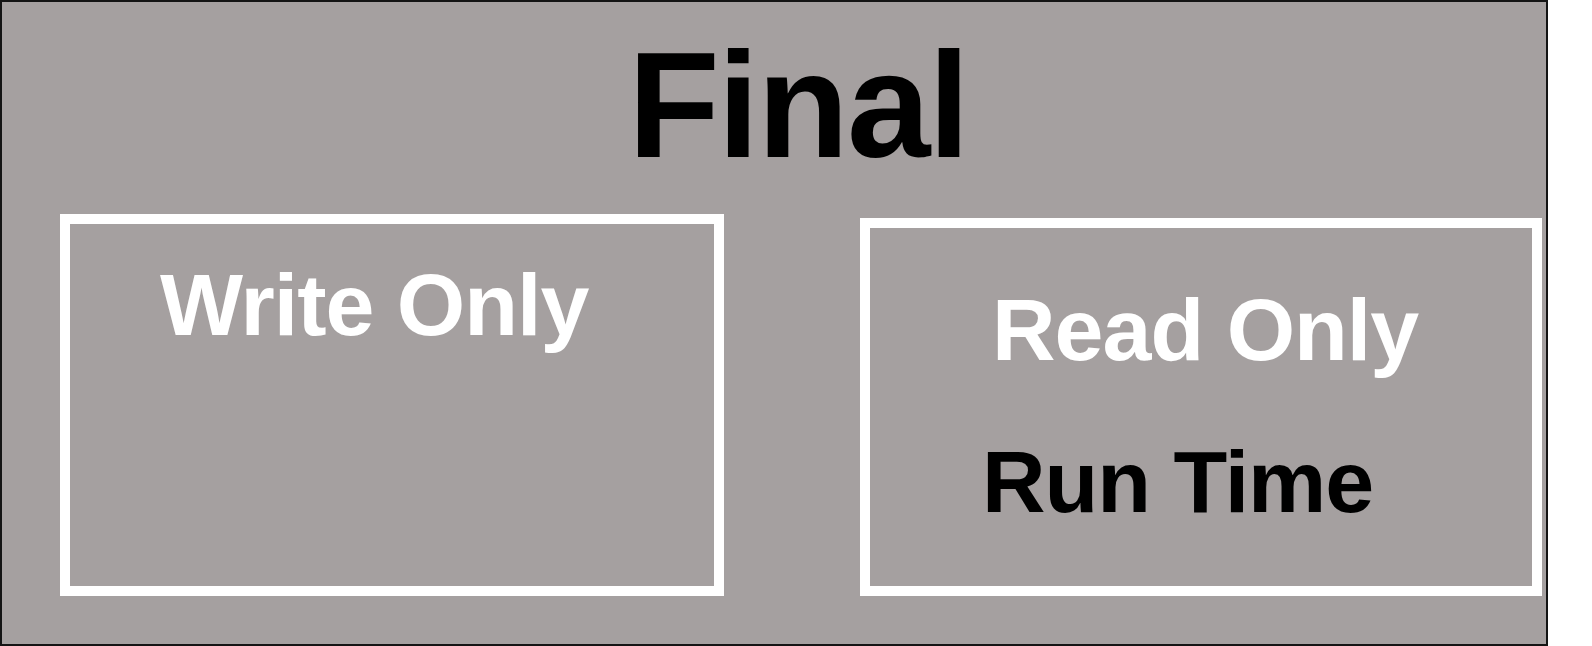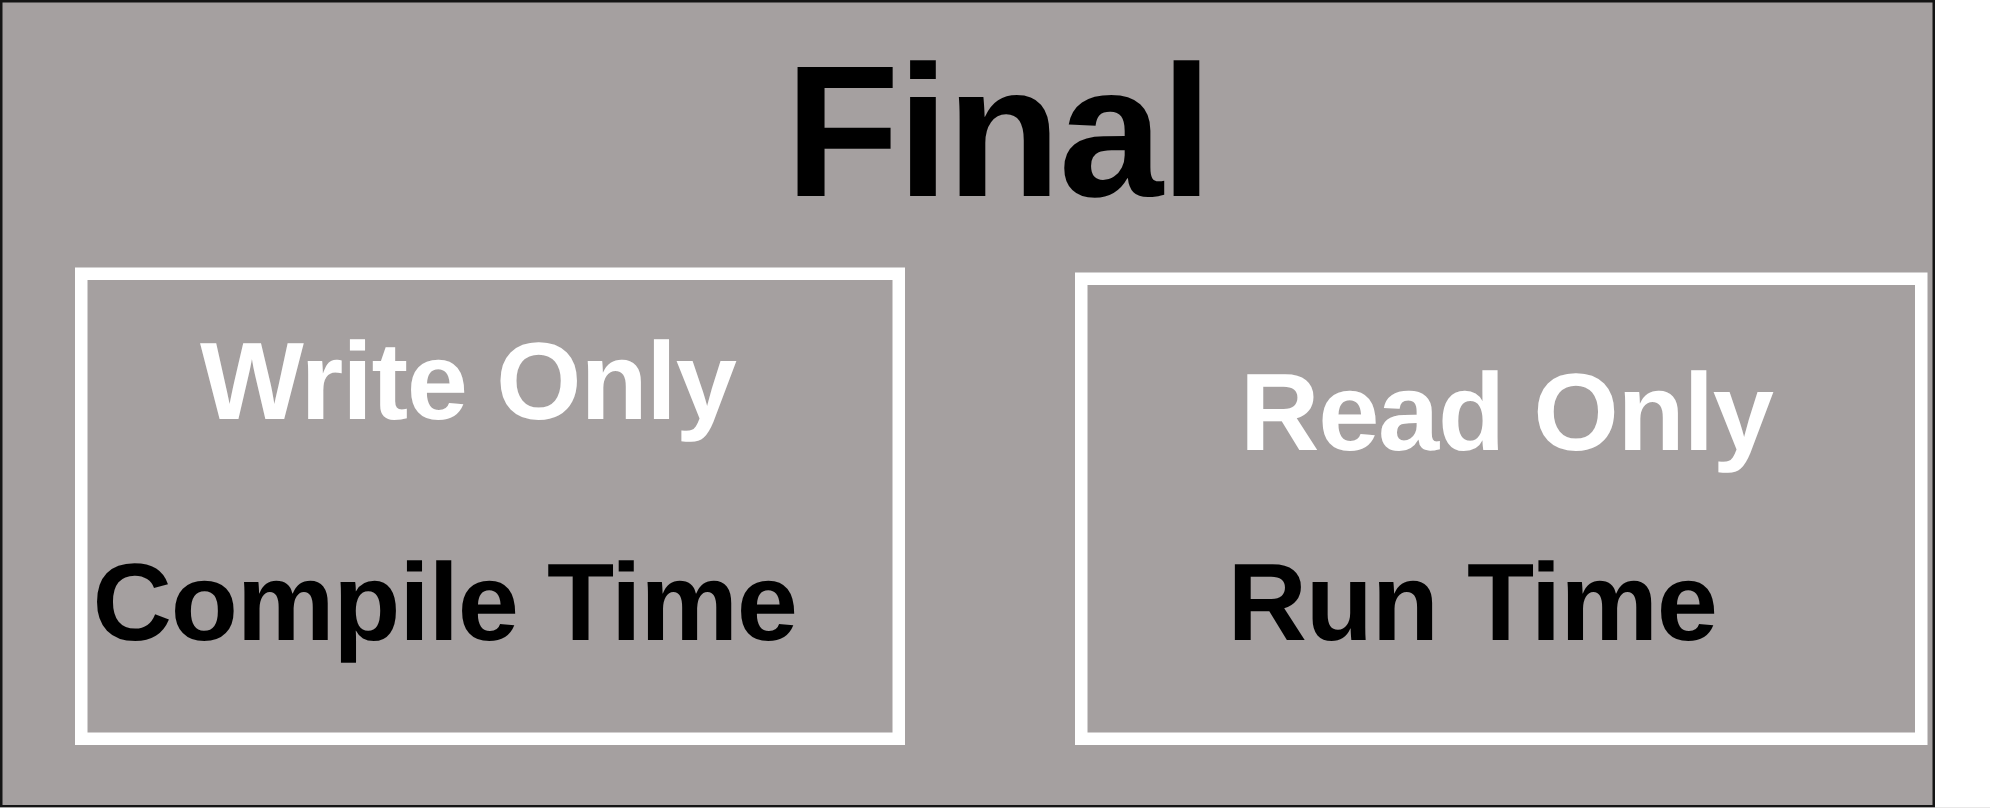--- a/index.html
+++ b/index.html
@@ -78,19 +78,18 @@
 <div id="canvas">
 
   <div id="title">Final</div>
 
   <div class="panel" id="panel-left"></div>
 
   <div class="panel" id="panel-right"></div>
 
   <div class="lbl lbl-white" id="label-write-only">Write Only</div>
 
-  <div class="lbl lbl-black" id="label-compile-time">Compile Time</div>
 
   <div class="lbl lbl-white" id="label-read-only">Read Only</div>
 
   <div class="lbl lbl-black" id="label-run-time">Run Time</div>
 
 </div>
 
 </body></html>

